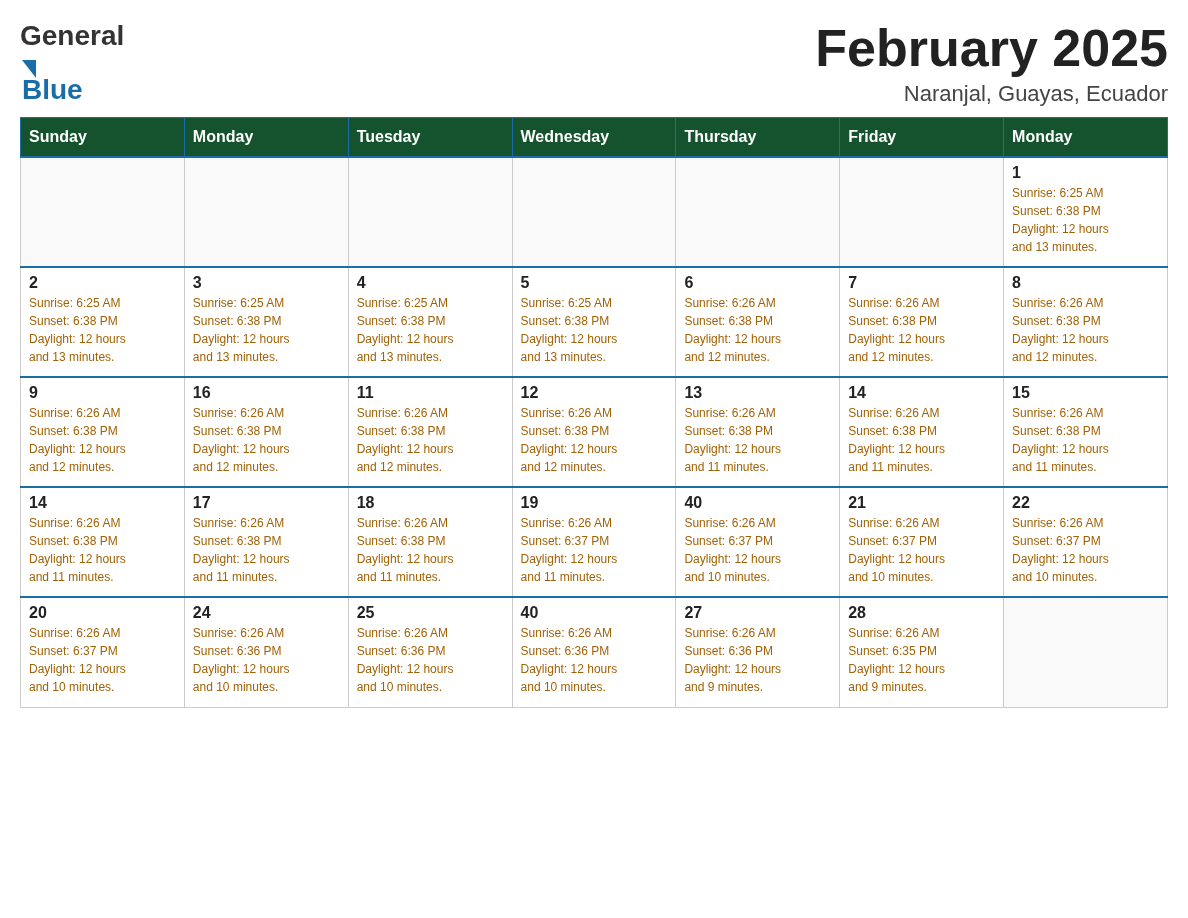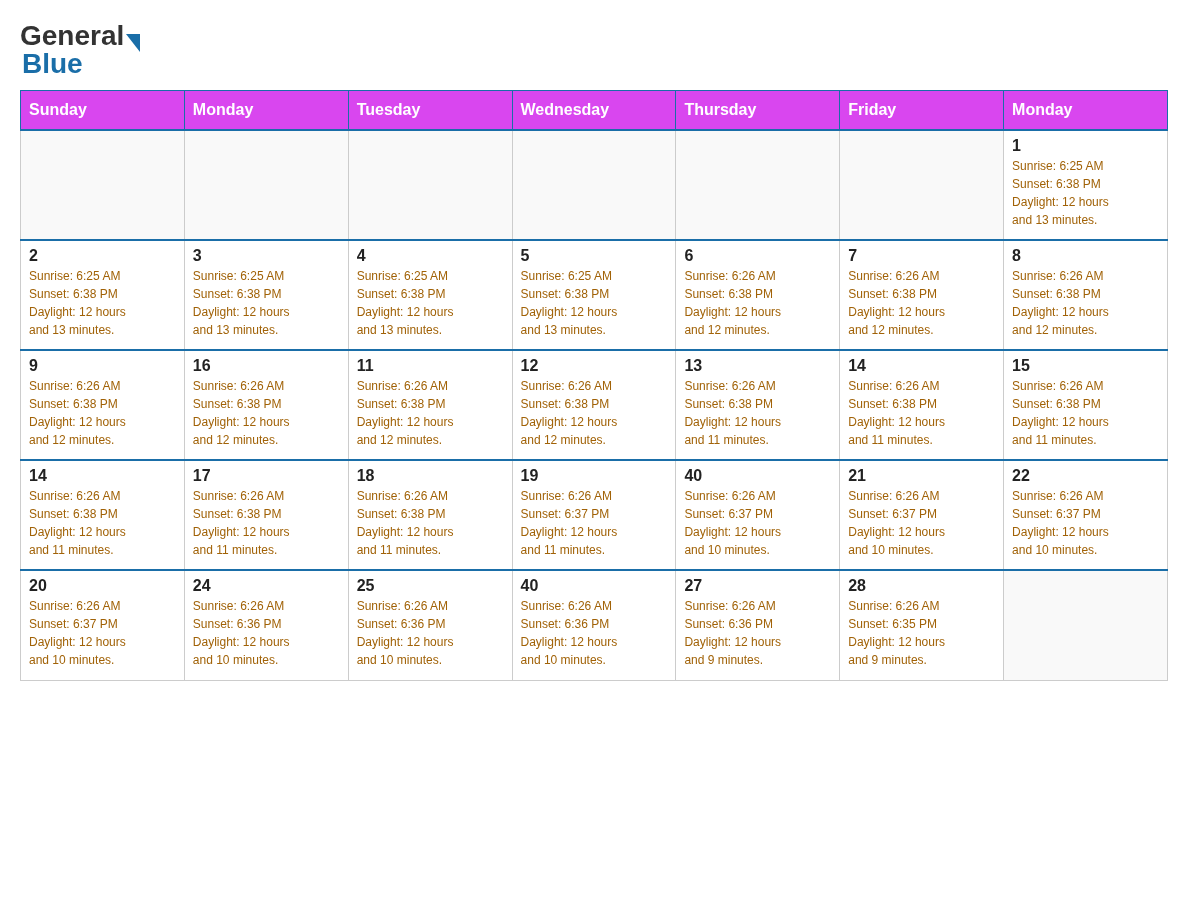--- a/index.html
+++ b/index.html
@@ -39,21 +39,22 @@
       font-weight: bold;
       color: #1a6ea8;
       margin-left: 2px;
     }
     .logo-block {
       display: flex;
       flex-direction: column;
     }
     .logo-row1 {
       display: flex;
-      align-items: flex-end;
+      align-items: flex-start;
+      flex-direction: column;
     }
     .logo-row2 {
       display: flex;
       align-items: flex-start;
       margin-top: -4px;
     }
     .title-block {
       text-align: right;
     }
     .month-title {
@@ -66,21 +67,21 @@
       font-size: 22px;
       color: #444;
       margin-top: 4px;
     }
     .calendar {
       width: 100%;
       border-collapse: collapse;
       margin-top: 8px;
     }
     .calendar th {
-      background-color: #d946ef;
+      background-color: #14532d;
       color: #fff;
       font-size: 16px;
       font-weight: bold;
       padding: 10px 8px;
       text-align: left;
       border: 1px solid #1a6ea8;
     }
     .calendar td {
       vertical-align: top;
       border: 1px solid #ccc;
@@ -119,20 +120,24 @@
     <div class="logo-block">
       <div class="logo-row1">
         <span class="logo-text-general">General</span>
         <div class="logo-arrow"></div>
       </div>
       <div class="logo-row2">
         <span class="logo-blue">Blue</span>
       </div>
     </div>
   </div>
+  <div class="title-block">
+    <div class="month-title">February 2025</div>
+    <div class="location-title">Naranjal, Guayas, Ecuador</div>
+  </div>
 </div>
 
 <table class="calendar">
   <thead>
     <tr>
     <th>Sunday</th>
         <th>Monday</th>
         <th>Tuesday</th>
         <th>Wednesday</th>
         <th>Thursday</th>

